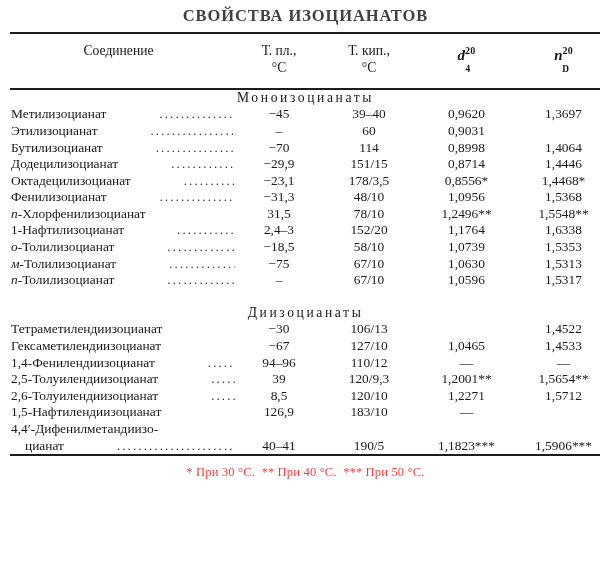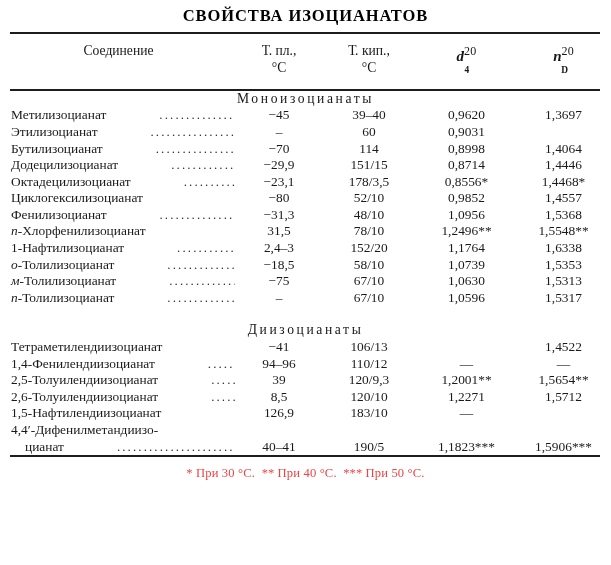--- a/index.html
+++ b/index.html
@@ -25,21 +25,21 @@
   }
 
   
   .title {
     text-align: center;
     font-weight: bold;
     font-size: 16.5px;
     letter-spacing: 0.9px;
     padding-top: 6px;
     padding-bottom: 4px;
-    color: #000000;
+    color: #404040;
   }
 
   
   .rule {
     height: 2px;
     background: #1d1d1d;
     margin: 0 11px 0 10px;
   }
   .rule-top    { margin-top: 2px; }
   .rule-head   { margin-top: 0; }
@@ -67,24 +67,24 @@
     line-height: 1.22;
     color: #161616;
   }
   .head-cell .l2 { display: block; }
   .var {
     font-style: italic;
     font-weight: bold;
     font-size: 15px;
   }
   .sup {
-    font-size: 12px;
+    font-size: 10px;
     vertical-align: super;
     font-style: normal;
-    font-weight: normal;
+    font-weight: bold;
     letter-spacing: 0.2px;
   }
   .sub {
     display: block;
     font-size: 9.4px;
     font-style: normal;
     font-weight: bold;
     margin-left: 5px;
     margin-top: -3px;
     text-align: left;
@@ -270,31 +270,20 @@
               <span class="dots">............................................................</span>
             </span>
           </td>
           <td class="num">−23,1</td>
           <td class="num">178/3,5</td>
           <td class="num">0,8556*</td>
           <td class="num">1,4468*</td>
         </tr>
         <tr>
           <td class="name">
-            <span class="leader-name no-dots">
-              <span class="nm">Циклогексилизоцианат</span>
-            </span>
-          </td>
-          <td class="num">−80</td>
-          <td class="num">52/10</td>
-          <td class="num">0,9852</td>
-          <td class="num">1,4557</td>
-        </tr>
-        <tr>
-          <td class="name">
             <span class="leader-name">
               <span class="nm">Фенилизоцианат</span>
               <span class="dots">............................................................</span>
             </span>
           </td>
           <td class="num">−31,3</td>
           <td class="num">48/10</td>
           <td class="num">1,0956</td>
           <td class="num">1,5368</td>
         </tr>
@@ -359,24 +348,35 @@
         </tr>
         <tr class="section-row second">
           <td colspan="5">Диизоцианаты</td>
         </tr>
         <tr>
           <td class="name">
             <span class="leader-name no-dots">
               <span class="nm">Тетраметилендиизоцианат</span>
             </span>
           </td>
-          <td class="num">−41</td>
+          <td class="num">−30</td>
           <td class="num">106/13</td>
           <td class="num"></td>
           <td class="num">1,4522</td>
+        </tr>
+        <tr>
+          <td class="name">
+            <span class="leader-name no-dots">
+              <span class="nm">Гексаметилендиизоцианат</span>
+            </span>
+          </td>
+          <td class="num">−67</td>
+          <td class="num">127/10</td>
+          <td class="num">1,0465</td>
+          <td class="num">1,4533</td>
         </tr>
         <tr>
           <td class="name">
             <span class="leader-name">
               <span class="nm">1,4-Фенилендиизоцианат</span>
               <span class="dots">............................................................</span>
             </span>
           </td>
           <td class="num">94–96</td>
           <td class="num">110/12</td>

